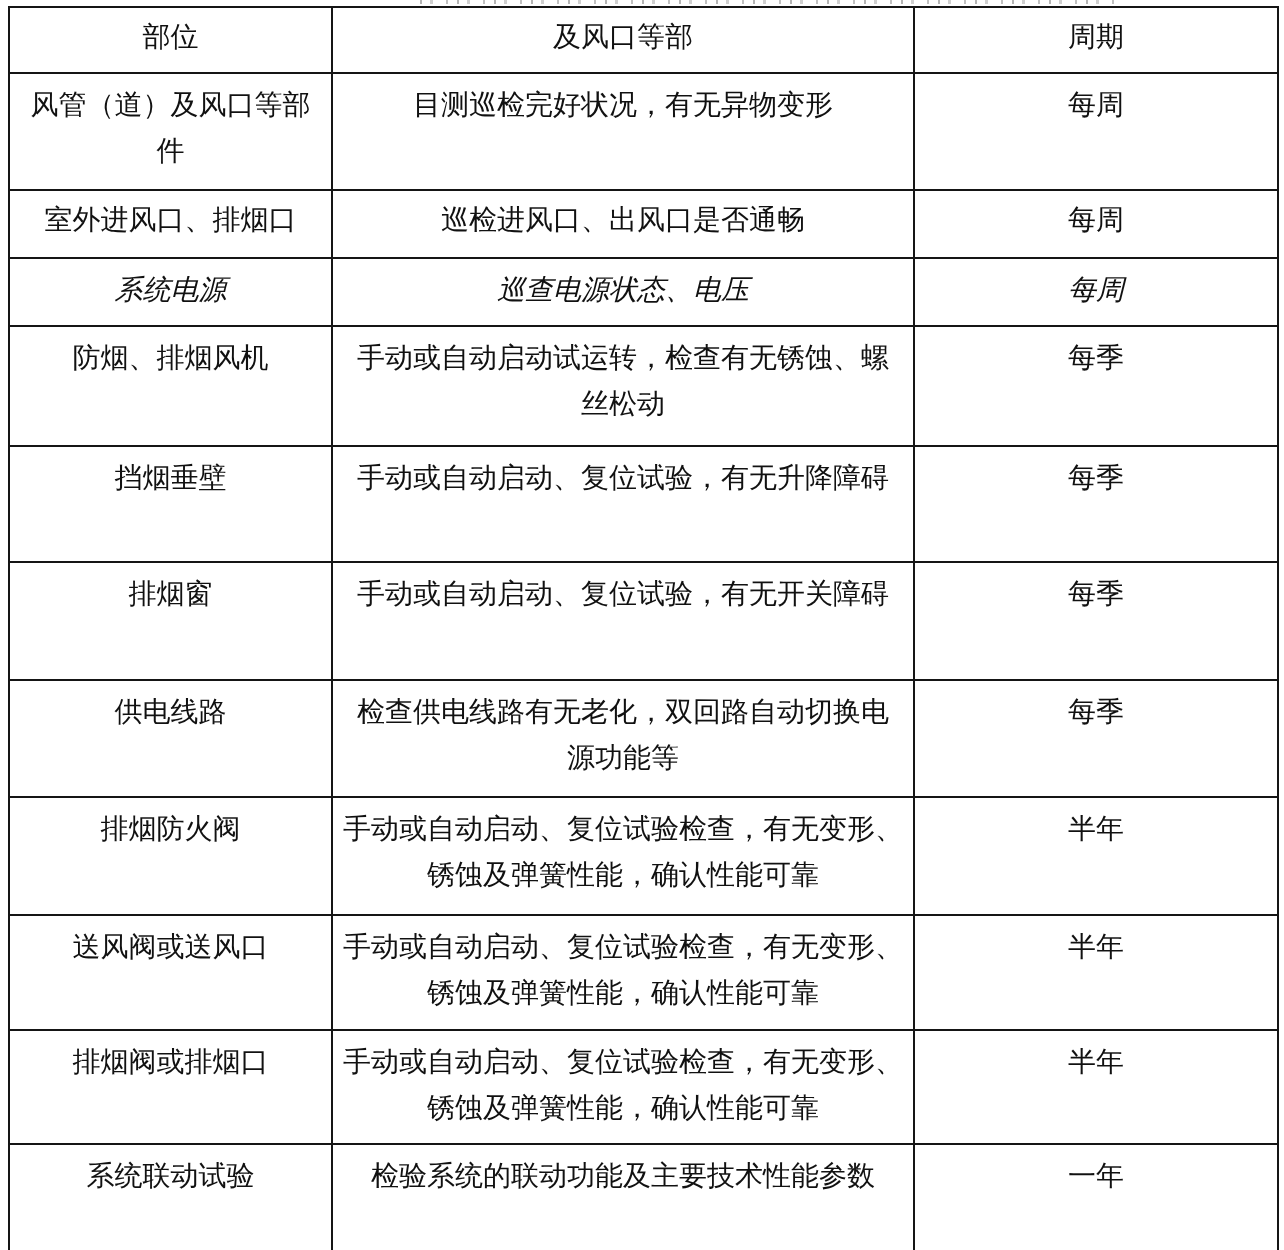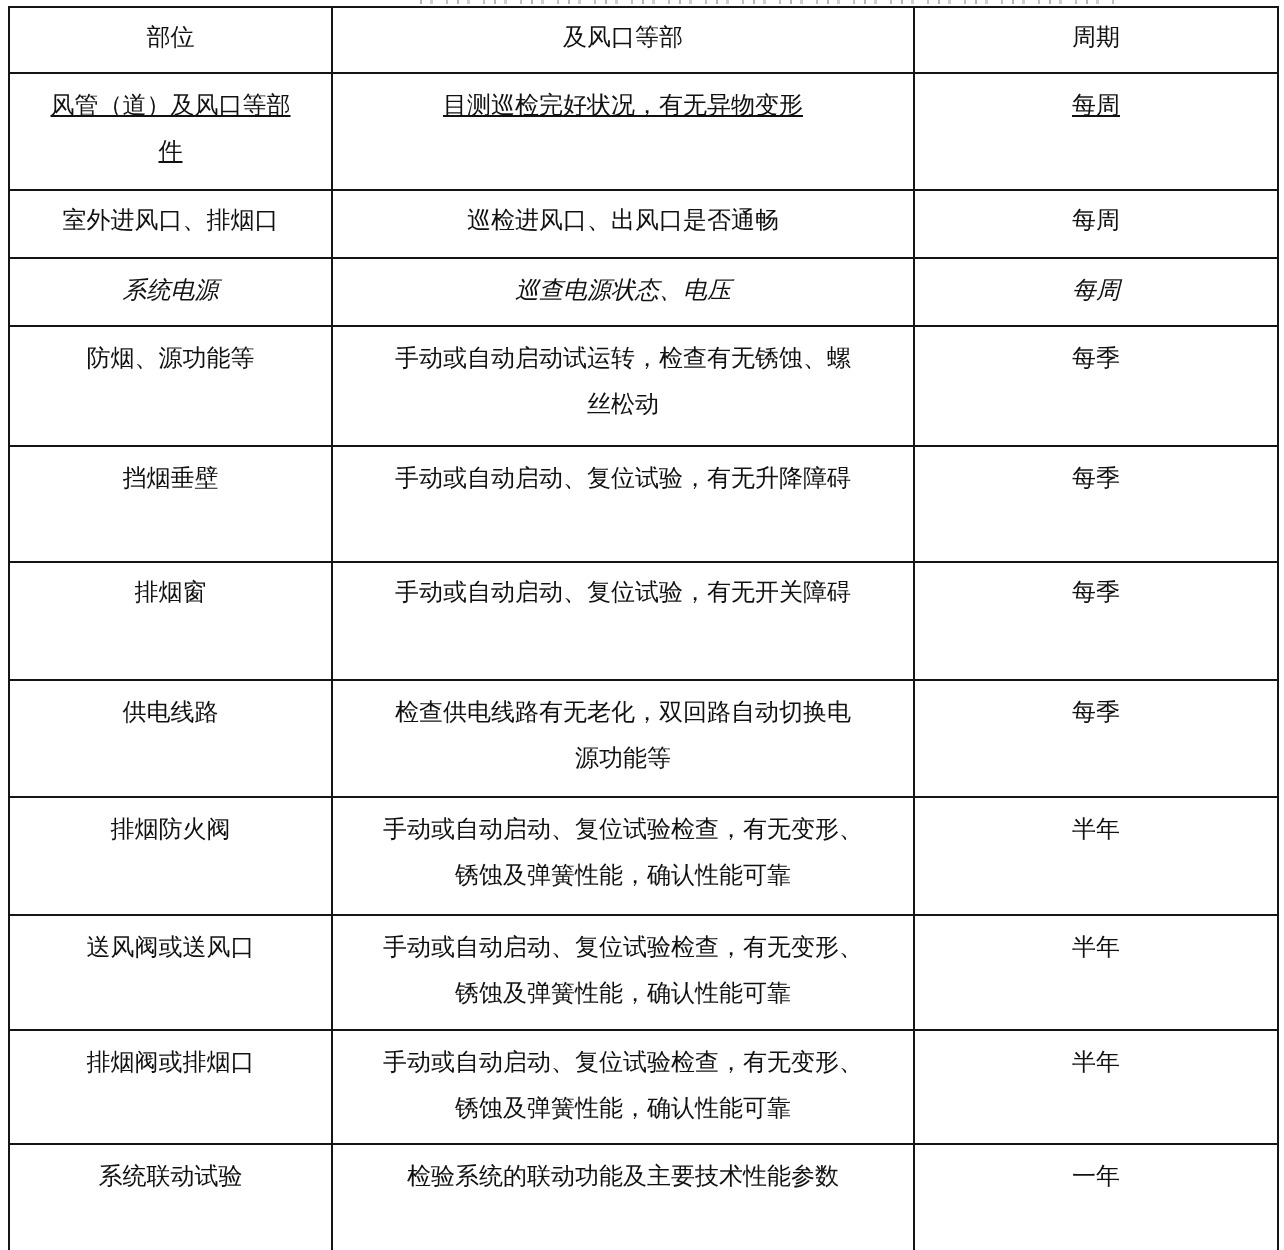--- a/index.html
+++ b/index.html
@@ -43,38 +43,38 @@
   }
   table.schedule col.c1 { width: 323px; }
   table.schedule col.c2 { width: 582px; }
   table.schedule col.c3 { width: 364px; }
   table.schedule th,
   table.schedule td {
     border: 2px solid #151515;
     vertical-align: top;
     text-align: center;
     padding: 8px 2px 12px 2px;
-    font-size: 24px;
+    font-size: 28px;
     line-height: 46px;
     font-weight: normal;
     letter-spacing: 0px;
     overflow: hidden;
   }
   table.schedule th {
     padding-top: 6px;
   }
   .cell-line { white-space: nowrap; }
   
   tr.hdr  { height: 57px;  }
-  tr.r0   { height: 117px; text-decoration: underline; }
+  tr.r0   { height: 117px; }
   tr.r1   { height: 58px; font-family: Liberation Mono, monospace;  }
   tr.r2   { height: 59px; font-style: italic;  }
   tr.r3   { height: 120px; }
   tr.r4   { height: 116px; border-radius: 29px; }
-  tr.r5   { height: 118px; font-family: Liberation Mono, monospace; }
+  tr.r5   { height: 118px; }
   tr.r6   { height: 117px; margin-top: 44px; }
   tr.r7   { height: 118px; }
   tr.r8   { height: 115px; }
   tr.r9   { height: 91px; }
   tr.r10  { height: 124px; }
 </style>
 </head>
 <body>
 
 <div class="page">
@@ -121,21 +121,21 @@
         <div class="cell-line">系统电源</div>
       </td>
       <td>
         <div class="cell-line">巡查电源状态、电压</div>
       </td>
       <td>每周</td>
     </tr>
 
     <tr class="r3">
       <td>
-        <div class="cell-line">防烟、源功能等</div>
+        <div class="cell-line">防烟、排烟风机</div>
       </td>
       <td>
         <div class="cell-line">手动或自动启动试运转，检查有无锈蚀、螺</div>
         <div class="cell-line">丝松动</div>
       </td>
       <td>每季</td>
     </tr>
 
     <tr class="r4">
       <td>

